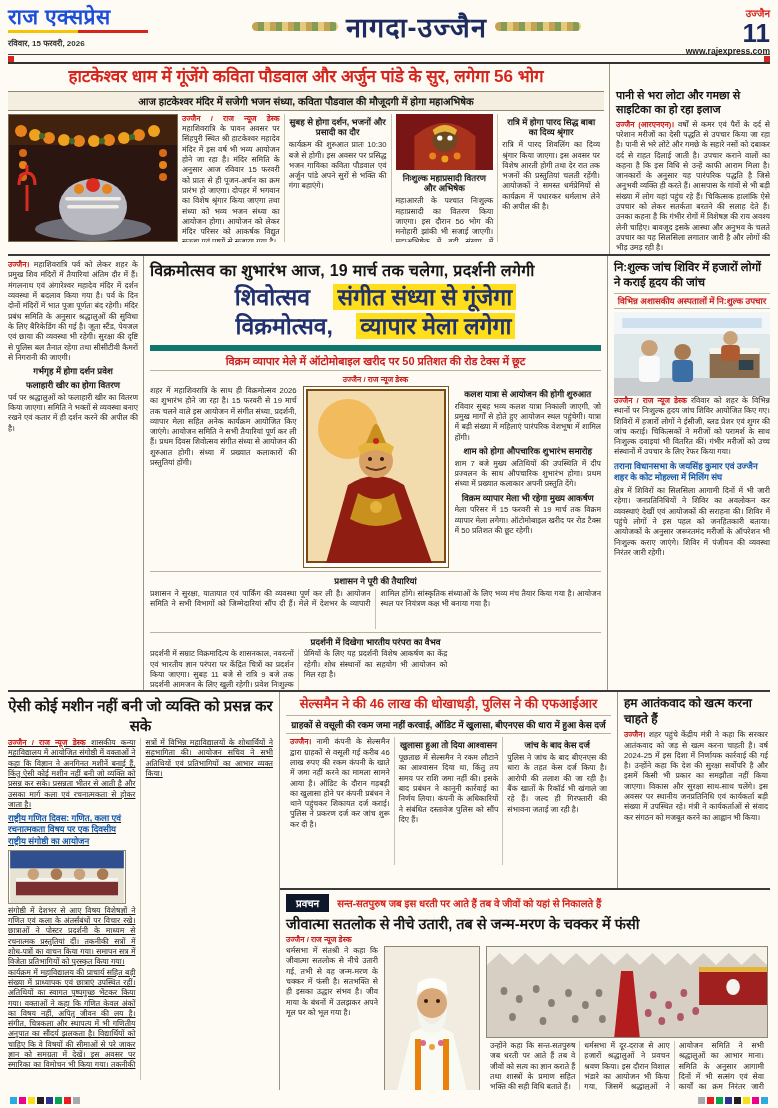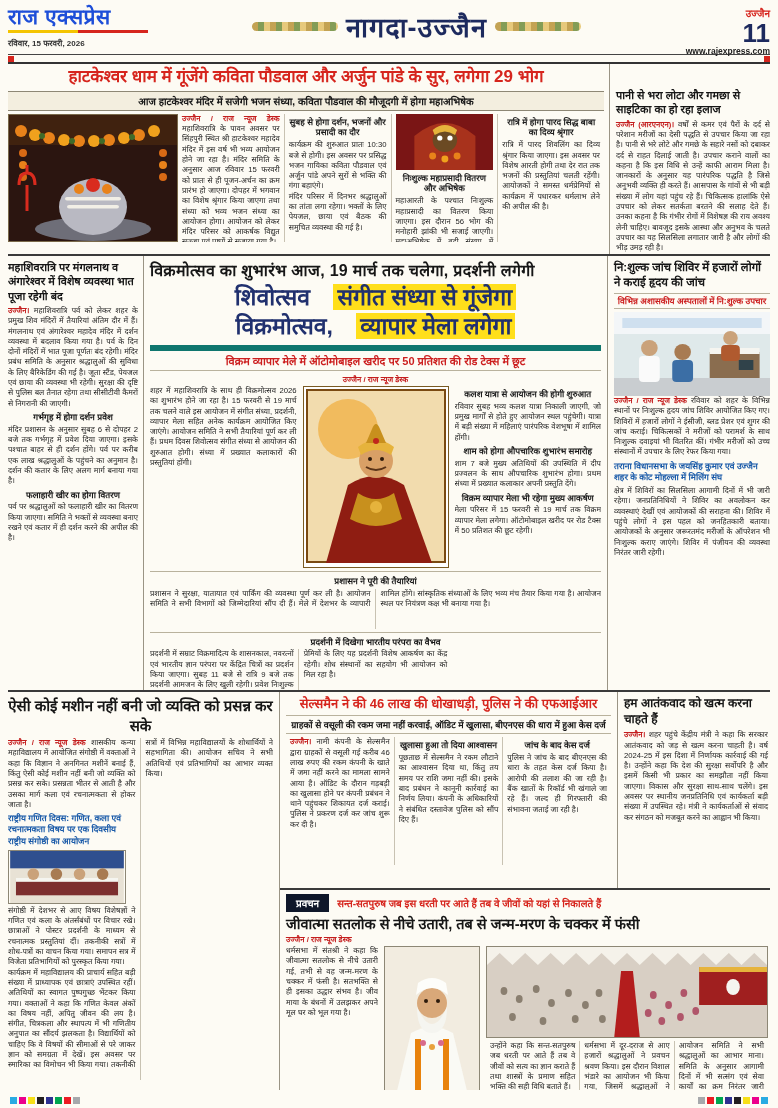--- a/index.html
+++ b/index.html
@@ -65,21 +65,21 @@
   .mc3 { column-count:3; column-gap:10px; column-rule:1px solid #c8c2b2; column-fill:auto; overflow:hidden; }
   .sect { border-top:1px solid #b9b29d; margin-top:3px; padding-top:1px; }
   .b2-right { width:162px; flex:none; padding:4px 0 2px 6px; overflow:hidden; }
   .hc-head { font-size:11.5px; font-weight:bold; line-height:1.3; }
   .hc-sub { color:#cc1f1f; font-size:8.6px; font-weight:bold; text-align:center;
     border-top:1px solid #b9b29d; border-bottom:1px solid #b9b29d; padding:1px 0; margin:3px 0; }
   
   .b34 { display:flex; height:398px; }
   .b34-left { width:272px; flex:none; padding:4px 6px 2px 0; border-right:1px solid #9a9484; overflow:hidden; }
   .mach-head { font-size:15px; font-weight:bold; text-align:center; line-height:1.3; margin-bottom:3px; }
-  .twocol { column-count:2; column-gap:10px; column-rule:1px solid #c8c2b2; column-fill:auto; height:342px; overflow:hidden; }
+  .twocol { column-count:2; column-gap:10px; column-rule:1px solid #c8c2b2; column-fill:auto; height:342px; overflow:hidden;text-decoration:underline; }
   .b34-right { flex:1; display:flex; flex-direction:column; overflow:hidden; }
   .band3row { display:flex; height:198px; border-bottom:2px solid #3a3a3a; }
   .fraud { flex:1; padding:4px 6px; border-right:1px solid #9a9484; overflow:hidden; }
   .fraud-head { color:#d6251d; font-size:13px; font-weight:bold; text-align:center; line-height:1.25; }
   .fraud-sub { font-size:9px; font-weight:bold; text-align:center;
     border-top:1px solid #b9b29d; border-bottom:1px solid #b9b29d; padding:2px 0; margin:3px 0; }
   .fcols { display:flex; height:128px; overflow:hidden; }
   .fcol { flex:1; padding:0 4px; overflow:hidden; }
   .fcol + .fcol { border-left:1px solid #c8c2b2; }
   .terror { width:152px; flex:none; padding:4px 2px 2px 6px; overflow:hidden; }
@@ -126,21 +126,21 @@
       <div class="mh-site">www.rajexpress.com</div>
     </div>
   </header>
   <div class="dateline">
     <span class="sq"></span>
     <span class="sq"></span>
   </div>
 
   <section class="band1">
     <div class="lead-wrap">
-      <h2 class="lead-head">हाटकेश्वर धाम में गूंजेंगे कविता पौडवाल और अर्जुन पांडे के सुर, लगेगा 29 भोग</h2>
+      <h2 class="lead-head">हाटकेश्वर धाम में गूंजेंगे कविता पौडवाल और अर्जुन पांडे के सुर, लगेगा 56 भोग</h2>
       <div class="lead-sub">आज हाटकेश्वर मंदिर में सजेगी भजन संध्या, कविता पौडवाल की मौजूदगी में होगा महाअभिषेक</div>
       <div class="lead-cols">
         <div class="lead-photo">
           <svg width="168" height="126" viewBox="0 0 168 126">
             <rect width="168" height="126" fill="#2b1510"></rect>
             <rect width="168" height="30" fill="#40220f"></rect>
             <g>
               <circle cx="12" cy="16" r="6" fill="#e8821a"></circle>
                 <circle cx="26" cy="20" r="6" fill="#f0a11d"></circle>
               <circle cx="40" cy="23" r="6" fill="#e8821a"></circle>
@@ -178,21 +178,20 @@
             </g>
           </svg>
         </div>
         <div class="lcol bt">
           <span class="byl">उज्जैन / राज न्यूज डेस्क</span>
           <span>महाशिवरात्रि के पावन अवसर पर सिंहपुरी स्थित श्री हाटकेश्वर महादेव मंदिर में इस वर्ष भी भव्य आयोजन होने जा रहा है। मंदिर समिति के अनुसार आज रविवार 15 फरवरी को प्रातः से ही पूजन-अर्चन का क्रम प्रारंभ हो जाएगा। दोपहर में भगवान का विशेष श्रृंगार किया जाएगा तथा संध्या को भव्य भजन संध्या का आयोजन होगा। आयोजन को लेकर मंदिर परिसर को आकर्षक विद्युत सज्जा एवं पुष्पों से सजाया गया है।</span>
         </div>
         <div class="lcol bt">
           <div class="ch">सुबह से होगा दर्शन, भजनों और प्रसादी का दौर</div>
           <div>कार्यक्रम की शुरुआत प्रातः 10:30 बजे से होगी। इस अवसर पर प्रसिद्ध भजन गायिका कविता पौडवाल एवं अर्जुन पांडे अपने सुरों से भक्ति की गंगा बहाएंगे।</div>
-          <div>मंदिर परिसर में दिनभर श्रद्धालुओं का तांता लगा रहेगा। भक्तों के लिए पेयजल, छाया एवं बैठक की समुचित व्यवस्था की गई है।</div>
         </div>
         <div class="lcol bt">
           <svg width="100%" height="56" viewBox="0 0 96 56" preserveAspectRatio="none">
             <rect width="96" height="56" fill="#7a1515"></rect>
             <path d="M18 56 V22 q30 -26 60 0 V56 Z" fill="#a8321c"></path>
             <circle cx="48" cy="26" r="12" fill="#6b4a23"></circle>
             <circle cx="43" cy="24" r="2.6" fill="#fff"></circle>
               <circle cx="53" cy="24" r="2.6" fill="#fff"></circle>
             <path d="M36 16 q12 -10 24 0 l-2 5 q-10 -7 -20 0 Z" fill="#e6b33c"></path>
             <circle cx="36" cy="42" r="3.4" fill="#e8821a"></circle>
@@ -213,27 +212,25 @@
       <p class="bt">
         <span class="byl">उज्जैन (आरएनएन)।</span>
         <span>वर्षों से कमर एवं पैरों के दर्द से परेशान मरीजों का देसी पद्धति से उपचार किया जा रहा है। पानी से भरे लोटे और गमछे के सहारे नसों को दबाकर दर्द से राहत दिलाई जाती है। उपचार कराने वालों का कहना है कि इस विधि से उन्हें काफी आराम मिला है। जानकारों के अनुसार यह पारंपरिक पद्धति है जिसे अनुभवी व्यक्ति ही करते हैं। आसपास के गांवों से भी बड़ी संख्या में लोग यहां पहुंच रहे हैं। चिकित्सक हालांकि ऐसे उपचार को लेकर सतर्कता बरतने की सलाह देते हैं। उनका कहना है कि गंभीर रोगों में विशेषज्ञ की राय अवश्य लेनी चाहिए। बावजूद इसके आस्था और अनुभव के चलते उपचार का यह सिलसिला लगातार जारी है और लोगों की भीड़ उमड़ रही है।</span>
       </p>
     </aside>
   </section>
 
   <section class="band2">
 
     <div class="b2-left">
-      <h3 class="b2l-head">महाशिवरात्रि पर मंगलनाथ व अंगारेश्वर में विशेष व्यवस्था भात पूजा रहेगी बंद</h3>
       <p class="bt">
         <span class="byl">उज्जैन।</span>
         <span>महाशिवरात्रि पर्व को लेकर शहर के प्रमुख शिव मंदिरों में तैयारियां अंतिम दौर में हैं। मंगलनाथ एवं अंगारेश्वर महादेव मंदिर में दर्शन व्यवस्था में बदलाव किया गया है। पर्व के दिन दोनों मंदिरों में भात पूजा पूर्णतः बंद रहेगी। मंदिर प्रबंध समिति के अनुसार श्रद्धालुओं की सुविधा के लिए बैरिकेडिंग की गई है। जूता स्टैंड, पेयजल एवं छाया की व्यवस्था भी रहेगी। सुरक्षा की दृष्टि से पुलिस बल तैनात रहेगा तथा सीसीटीवी कैमरों से निगरानी की जाएगी।</span>
       </p>
       <div class="ch">गर्भगृह में होगा दर्शन प्रवेश</div>
-      <p class="bt">मंदिर प्रशासन के अनुसार सुबह 6 से दोपहर 2 बजे तक गर्भगृह में प्रवेश दिया जाएगा। इसके पश्चात बाहर से ही दर्शन होंगे। पर्व पर करीब एक लाख श्रद्धालुओं के पहुंचने का अनुमान है। दर्शन की कतार के लिए अलग मार्ग बनाया गया है।</p>
       <div class="ch">फलाहारी खीर का होगा वितरण</div>
       <p class="bt">पर्व पर श्रद्धालुओं को फलाहारी खीर का वितरण किया जाएगा। समिति ने भक्तों से व्यवस्था बनाए रखने एवं कतार में ही दर्शन करने की अपील की है।</p>
     </div>
 
     <div class="b2-center">
       <div class="kicker">विक्रमोत्सव का शुभारंभ आज, 19 मार्च तक चलेगा, प्रदर्शनी लगेगी</div>
       <h2 class="feat-head">
         <span>शिवोत्सव </span><span class="hl">संगीत संध्या से गूंजेगा</span><br>
         <span>विक्रमोत्सव, </span><span class="hl">व्यापार मेला लगेगा</span>
       </h2>

